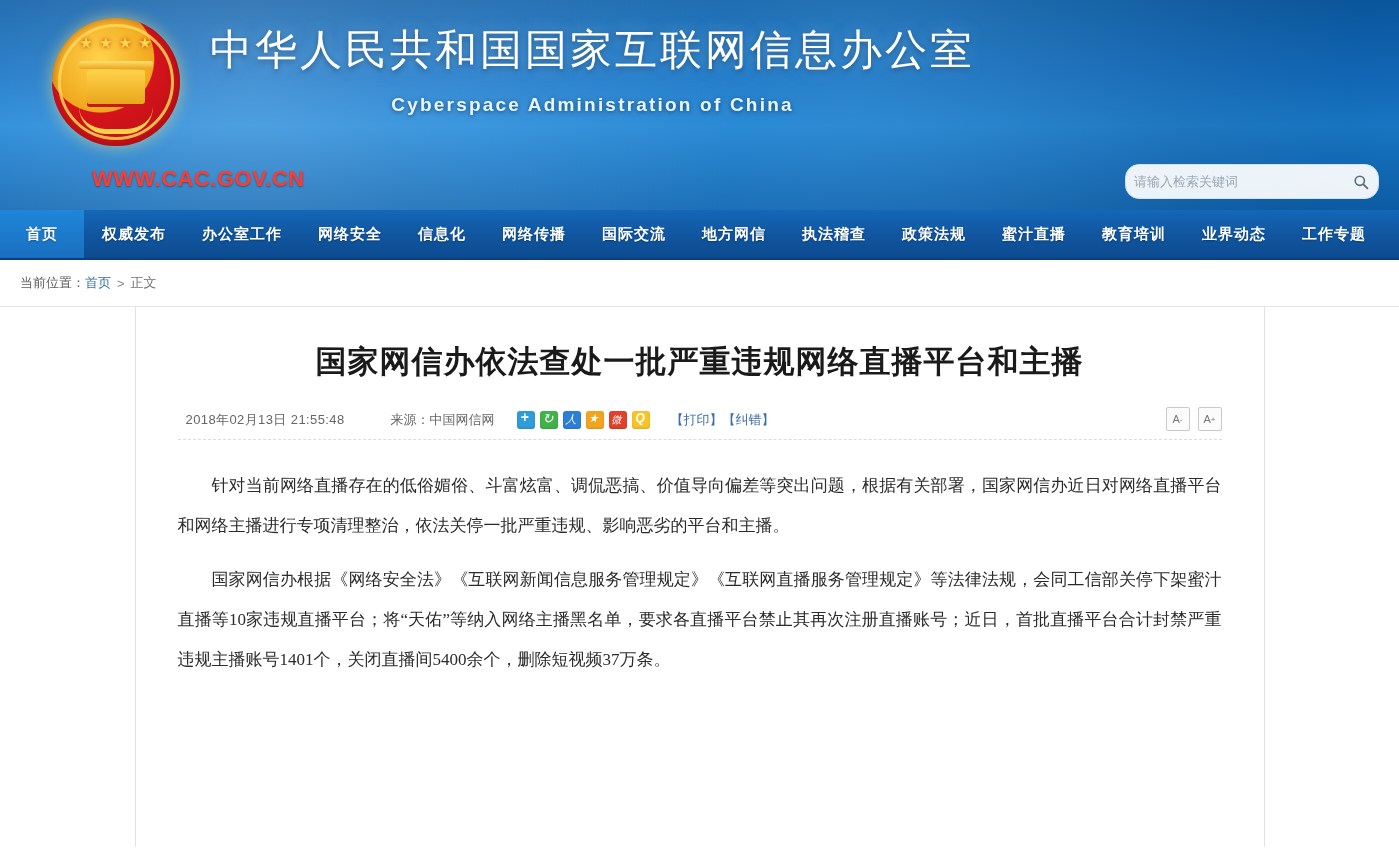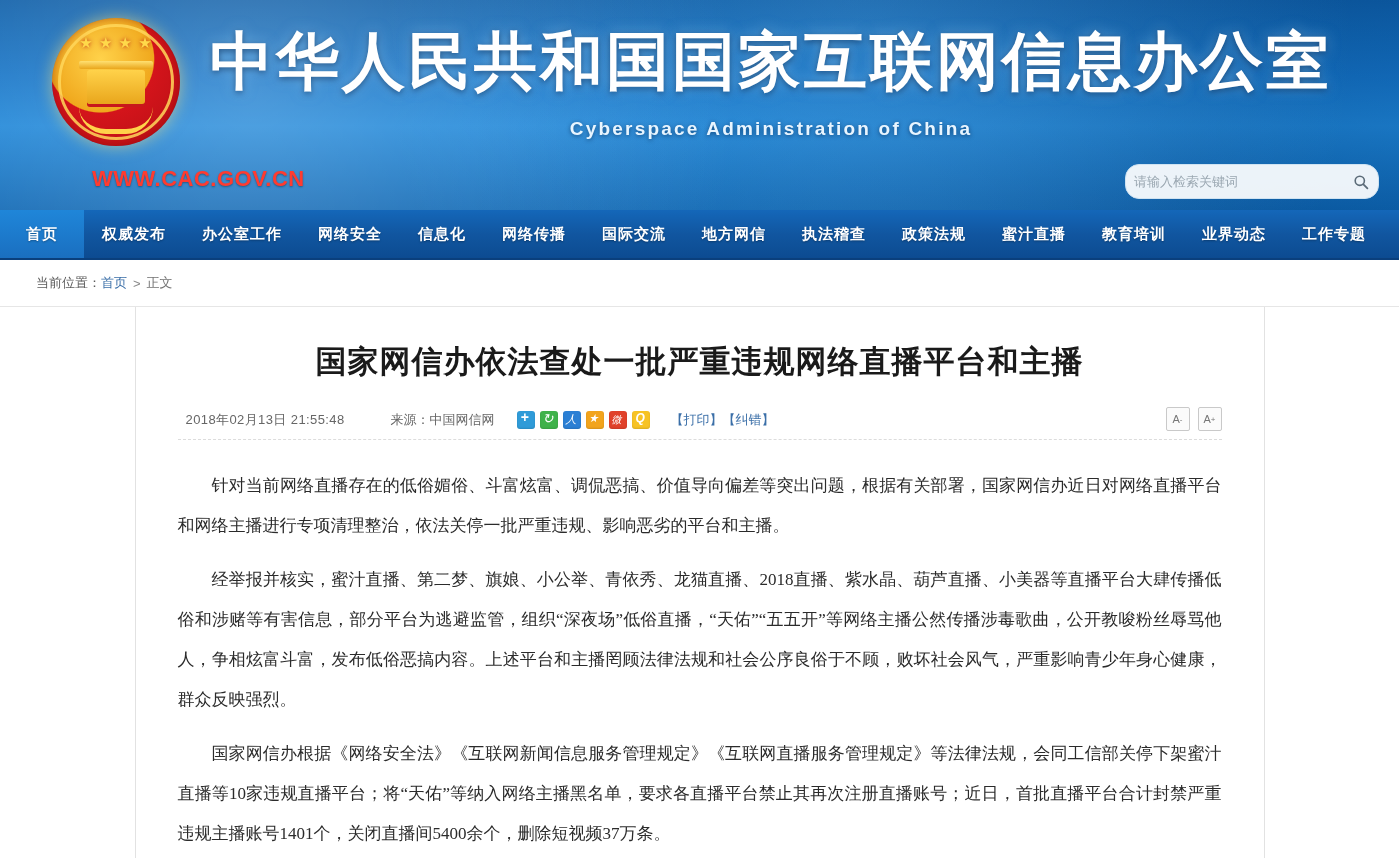--- a/index.html
+++ b/index.html
@@ -97,22 +97,22 @@
   }
 
   .title-block {
     position: absolute;
     left: 210px;
     top: 26px;
     z-index: 3;
   }
   .cn-title {
     font-family: "Liberation Serif", serif;
-    font-size: 63px;
-    font-weight: bold;
+    font-size: 42px;
+    font-weight: normal;
     color: #ffffff;
     letter-spacing: 3px;
     text-shadow: 0 2px 6px rgba(0,30,70,0.55), 0 0 14px rgba(160,220,255,0.5);
     white-space: nowrap;
     line-height: 1.15;
   }
   .en-title {
     margin-top: 20px;
     text-align: center;
     font-size: 19px;
@@ -195,21 +195,21 @@
     background: linear-gradient(180deg, #1f86d9 0%, #1a6fc0 100%);
     padding: 0 26px;
   }
 
   
   .breadcrumb-bar {
     height: 46px;
     background: #ffffff;
     display: flex;
     align-items: center;
-    padding-left: 36px;
+    padding-left: 20px;
     font-size: 13px;
     color: #5b5b5b;
     border-bottom: 1px solid #e6e6e6;
   }
   .breadcrumb-bar a {
     color: #3b6fa8;
     text-decoration: none;
     cursor: pointer;
   }
   .breadcrumb-bar .sep { margin: 0 6px; color: #888; }
@@ -434,20 +434,19 @@
             </span>
           <span class="fs-btn">
               <span>A</span>
               <span class="sup">+</span>
             </span>
         </span>
       </div>
 
       <div class="body-text">
         <p>针对当前网络直播存在的低俗媚俗、斗富炫富、调侃恶搞、价值导向偏差等突出问题，根据有关部署，国家网信办近日对网络直播平台和网络主播进行专项清理整治，依法关停一批严重违规、影响恶劣的平台和主播。</p>
-        <p>经举报并核实，蜜汁直播、第二梦、旗娘、小公举、青依秀、龙猫直播、2018直播、紫水晶、葫芦直播、小美器等直播平台大肆传播低俗和涉赌等有害信息，部分平台为逃避监管，组织“深夜场”低俗直播，“天佑”“五五开”等网络主播公然传播涉毒歌曲，公开教唆粉丝辱骂他人，争相炫富斗富，发布低俗恶搞内容。上述平台和主播罔顾法律法规和社会公序良俗于不顾，败坏社会风气，严重影响青少年身心健康，群众反映强烈。</p>
         <p>国家网信办根据《网络安全法》《互联网新闻信息服务管理规定》《互联网直播服务管理规定》等法律法规，会同工信部关停下架蜜汁直播等10家违规直播平台；将“天佑”等纳入网络主播黑名单，要求各直播平台禁止其再次注册直播账号；近日，首批直播平台合计封禁严重违规主播账号1401个，关闭直播间5400余个，删除短视频37万条。</p>
       </div>
 
     </div>
   </div>
 
 </div>
 
 </body></html>

